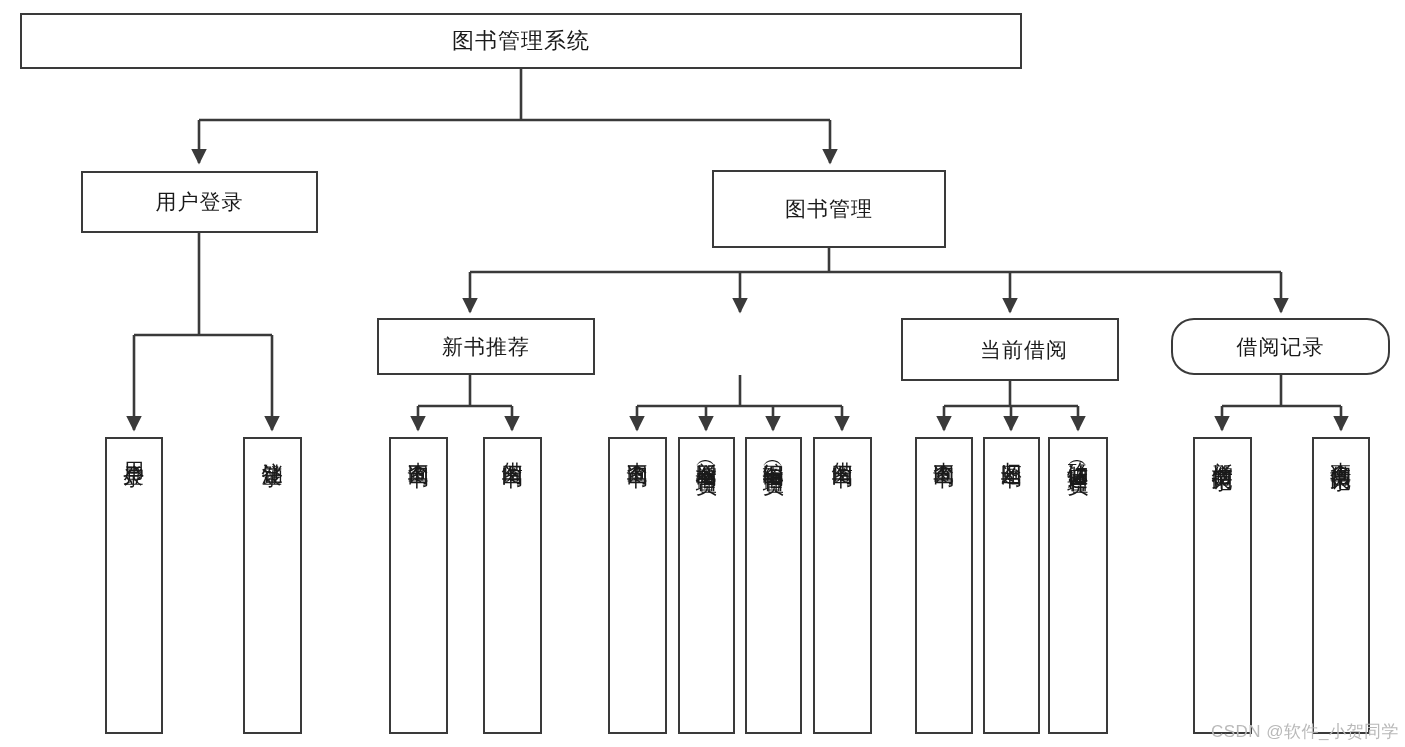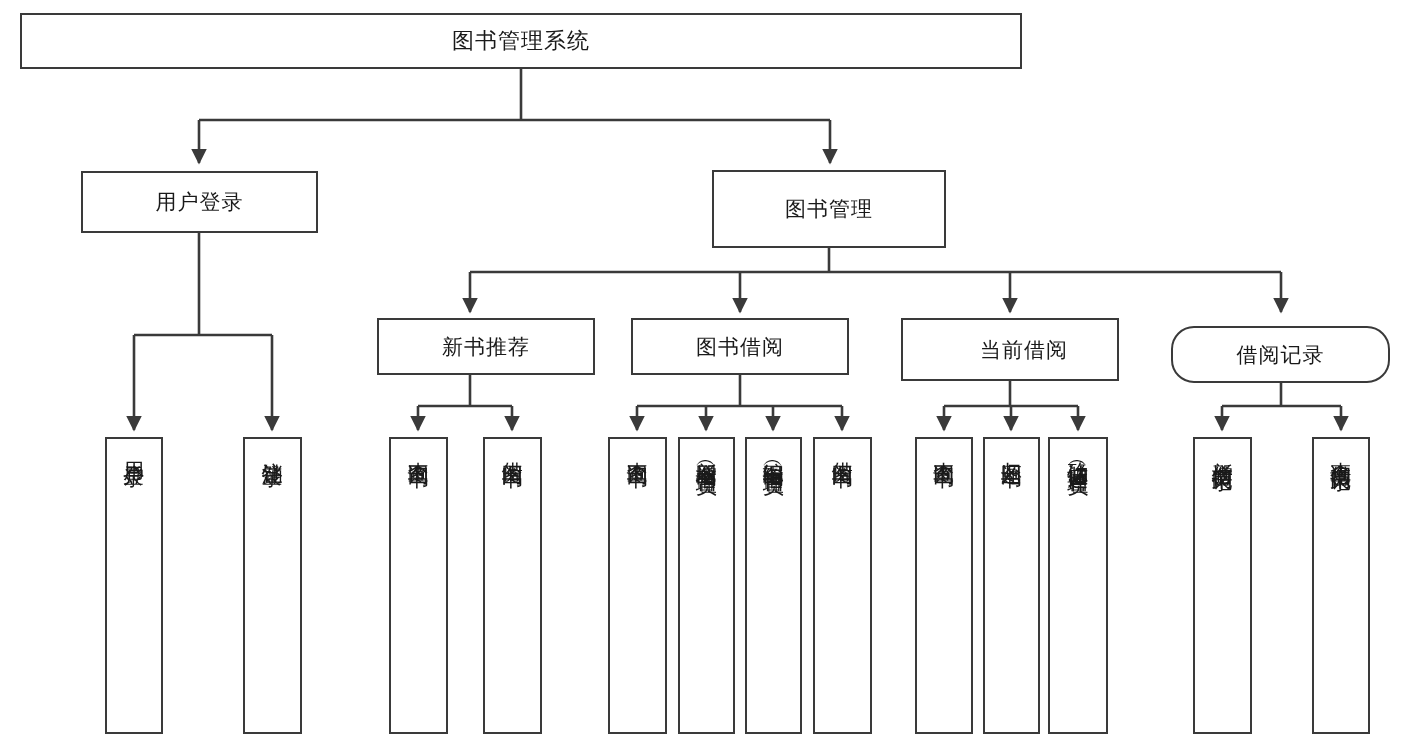--- a/index.html
+++ b/index.html
@@ -82,27 +82,24 @@
   <div class="node h" style="left:81px;top:171px;width:237px;height:62px;">
     <span class="lbl">用户登录</span>
   </div>
   <div class="node h" style="left:712px;top:170px;width:234px;height:78px;">
     <span class="lbl">图书管理</span>
   </div>
 
   <div class="node h" style="left:361px;top:318px;width:218px;height:57px;margin-left:16px;">
     <span class="lbl">新书推荐</span>
   </div>
-  <div class="node h" style="left:631px;top:318px;width:218px;height:57px;">
-    <span class="lbl">图书借阅</span>
-  </div>
   <div class="node h" style="left:901px;top:318px;width:218px;height:63px;padding-left:28px;">
     <span class="lbl">当前借阅</span>
   </div>
-  <div class="node h" style="left:1171px;top:326px;width:219px;height:57px;border-radius:23px;">
+  <div class="node h" style="left:1171px;top:318px;width:219px;height:57px;border-radius:23px;">
     <span class="lbl">借阅记录</span>
   </div>
 
   <div class="node v" style="left:105px;top:437px;width:58px;height:297px;">
     <span class="lbl">用户登录</span>
   </div>
   <div class="node v" style="left:243px;top:437px;width:59px;height:297px;">
     <span class="lbl">注销登录</span>
   </div>
 
@@ -136,13 +133,14 @@
     <span class="lbl">确认归还（管理员）</span>
   </div>
 
   <div class="node v" style="left:1193px;top:437px;width:59px;height:297px;">
     <span class="lbl">新增借阅记录</span>
   </div>
   <div class="node v" style="left:1312px;top:437px;width:58px;height:297px;">
     <span class="lbl">查询借阅记录</span>
   </div>
 
+  <div class="watermark">CSDN @软件_小贺同学</div>
 </div>
 
 </body></html>

